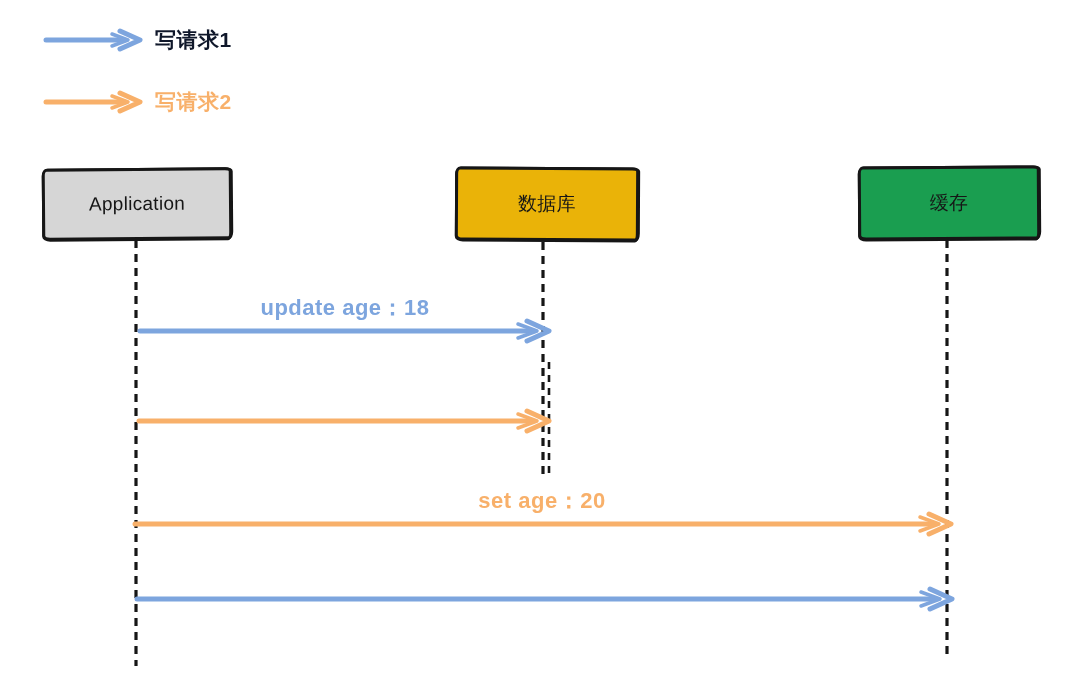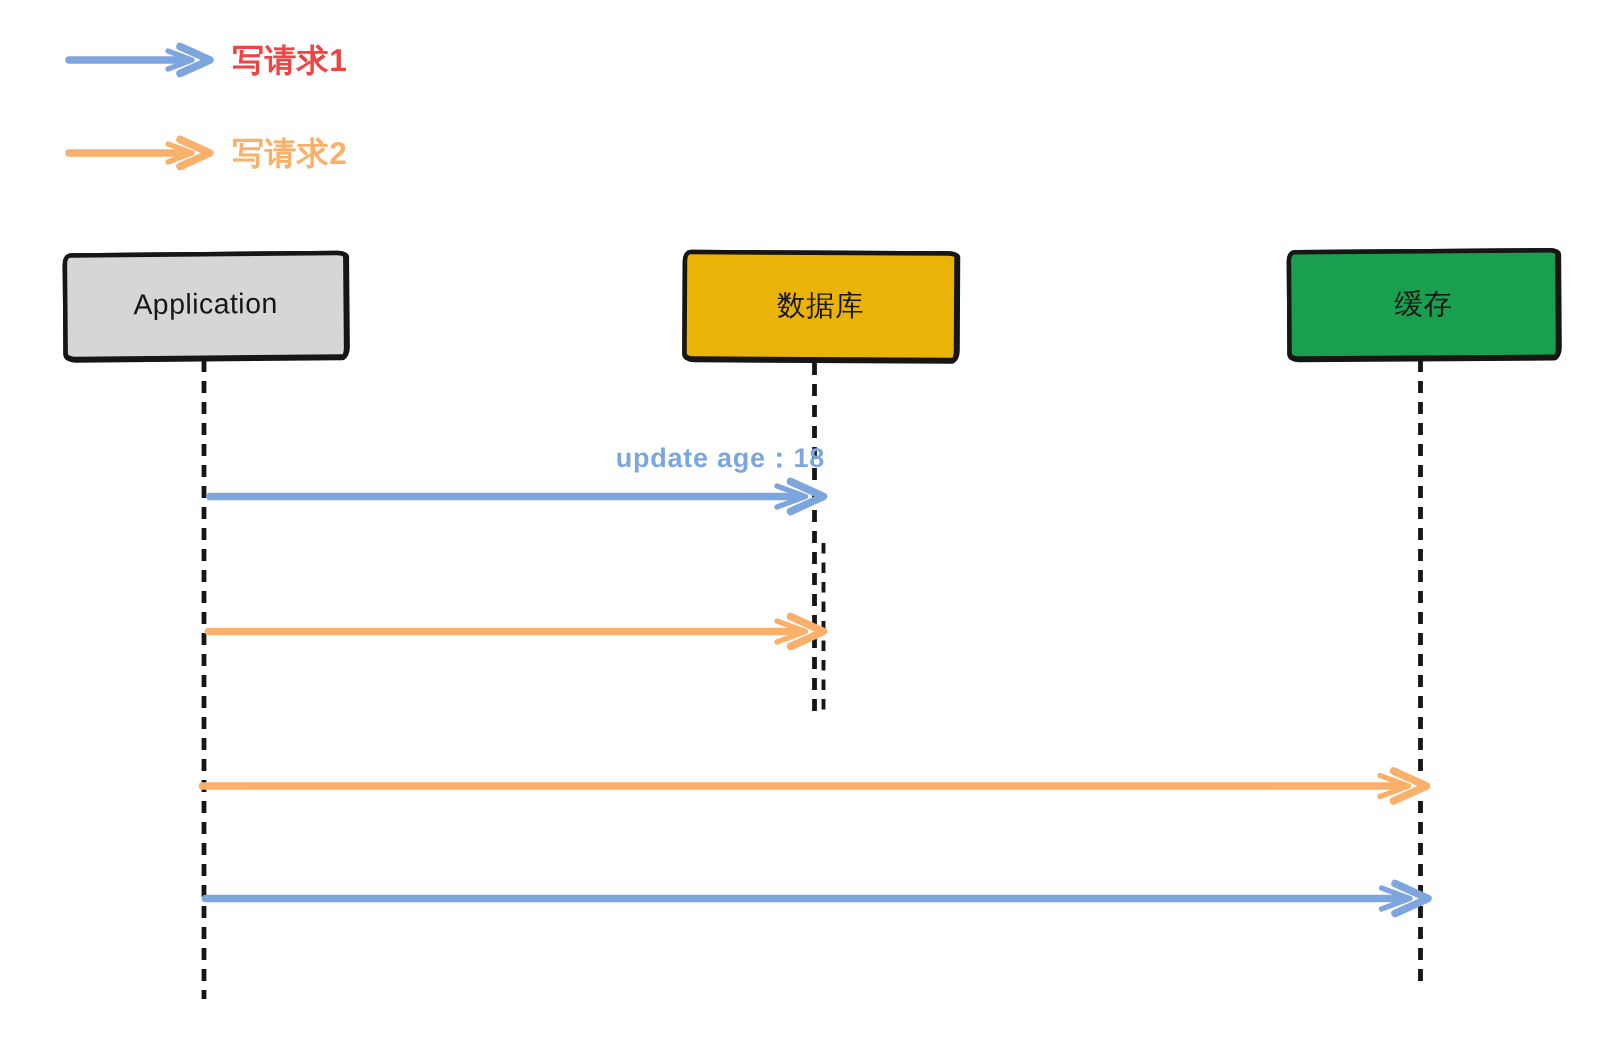--- a/index.html
+++ b/index.html
@@ -26,23 +26,23 @@
     box-shadow: 0 1px 0 #161616, 1px 0 0 #161616;
     color: #161616;
     font-size: 19px;
     letter-spacing: 0.3px;
   }
   .actor-application { left: 42px;  top: 168px; width: 184px; height: 66px; transform: rotate(-0.5deg); }
   .actor-database    { left: 455px; top: 167px; width: 178px; height: 68px; transform: rotate(0.3deg); }
   .actor-cache       { left: 858px; top: 166px; width: 176px; height: 68px; transform: rotate(-0.4deg); }
   .msg-label {
     position: absolute;
-    font-size: 18px;
+    font-size: 22px;
     font-weight: bold;
-    text-align: right;
+    text-align: center;
     letter-spacing: 0.5px;
   }
   .msg1-label { left: 140px; top: 293px; width: 410px; }
   .msg2-label { left: 140px; top: 383px; width: 410px; }
   .msg3-label { left: 136px; top: 486px; width: 812px; }
   .msg4-label { left: 138px; top: 561px; width: 812px; }
   .legend-label {
     position: absolute;
     font-size: 21px;
     font-weight: bold;
@@ -89,28 +89,29 @@
       <polyline points="929,514 951,524 929,534" fill="none" stroke-width="5" stroke-linecap="round" stroke-linejoin="round" stroke="#f8b06a"></polyline>
       <polyline points="920,517 939,524 920,531" fill="none" stroke-width="3.5" stroke-linecap="round" stroke-linejoin="round" stroke="#f8b06a"></polyline>
     </g>
     <g>
       <line x1="137" y1="599" x2="934" y2="599" stroke-width="5" stroke-linecap="round" stroke="#7da5de"></line>
       <polyline points="930,589 952,599 930,609" fill="none" stroke-width="5" stroke-linecap="round" stroke-linejoin="round" stroke="#7da5de"></polyline>
       <polyline points="921,592 940,599 921,606" fill="none" stroke-width="3.5" stroke-linecap="round" stroke-linejoin="round" stroke="#7da5de"></polyline>
     </g>
   </svg>
 
-  <div class="legend-label legend1-label" style="color: #ef4444;">写请求1</div>
+  <div class="legend-label legend1-label" style="color: #0f172a;">写请求1</div>
   <div class="legend-label legend2-label" style="color: rgb(248, 176, 106);">写请求2</div>
 
   <div class="actor actor-application" style="background-color: rgb(214, 214, 214);">
     <span>Application</span>
   </div>
   <div class="actor actor-database" style="background-color: #eab308;">
     <span>数据库</span>
   </div>
   <div class="actor actor-cache" style="background-color: rgb(26, 158, 80);">
     <span>缓存</span>
   </div>
 
   <div class="msg-label msg1-label" style="color: rgb(125, 165, 222);">update age：18</div>
+  <div class="msg-label msg3-label" style="color: rgb(248, 176, 106);">set age：20</div>
 
 </div>
 
 </body></html>

